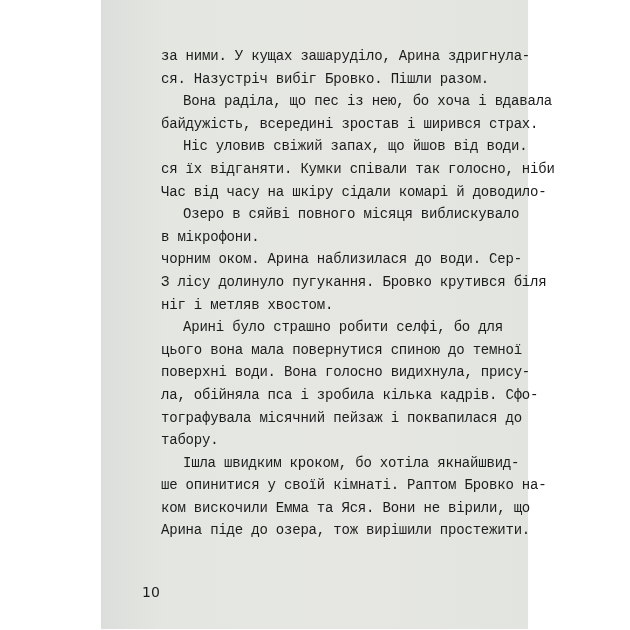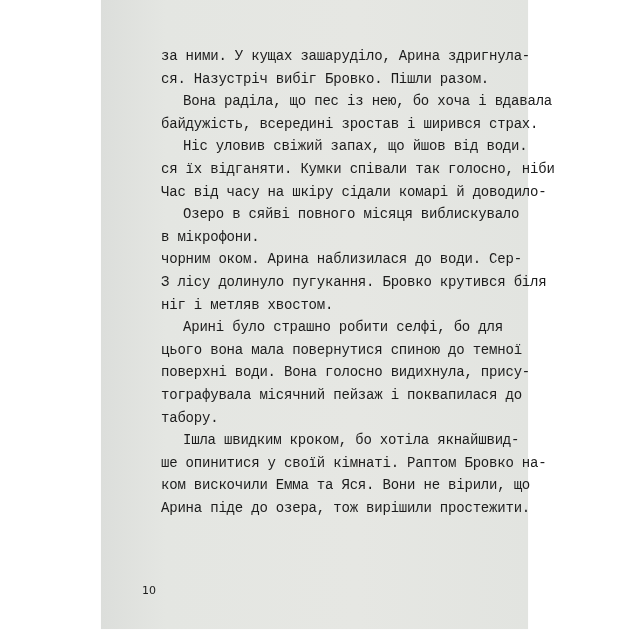--- a/index.html
+++ b/index.html
@@ -40,21 +40,21 @@
       text-align-last: left;
     }
     .line.indent {
       padding-left: 22px;
     }
     .page-number {
       position: absolute;
       left: 41px;
       top: 584px;
       font-family: "DejaVu Sans", sans-serif;
-      font-size: 11px;
+      font-size: 14px;
       color: #1c1c1c;
     }
   </style>
 </head>
 <body>
 
 <div class="page">
   <div class="text-block">
 
     <div class="line">за ними. У кущах зашаруділо, Арина здригнула-</div>
@@ -69,20 +69,21 @@
     <div class="line indent">Озеро в сяйві повного місяця виблискувало</div>
 
     <div class="line last">в мікрофони.</div>
     <div class="line">чорним оком. Арина наблизилася до води. Сер-</div>
     <div class="line">З лісу долинуло пугукання. Бровко крутився біля</div>
     <div class="line last">ніг і метляв хвостом.</div>
 
     <div class="line indent">Арині було страшно робити селфі, бо для</div>
     <div class="line">цього вона мала повернутися спиною до темної</div>
     <div class="line">поверхні води. Вона голосно видихнула, прису-</div>
+    <div class="line">ла, обійняла пса і зробила кілька кадрів. Сфо-</div>
     <div class="line">тографувала місячний пейзаж і поквапилася до</div>
     <div class="line last">табору.</div>
 
     <div class="line indent">Ішла швидким кроком, бо хотіла якнайшвид-</div>
     <div class="line">ше опинитися у своїй кімнаті. Раптом Бровко на-</div>
     <div class="line">ком вискочили Емма та Яся. Вони не вірили, що</div>
     <div class="line">Арина піде до озера, тож вирішили простежити.</div>
   </div>
   <div class="page-number">10</div>
 </div>

